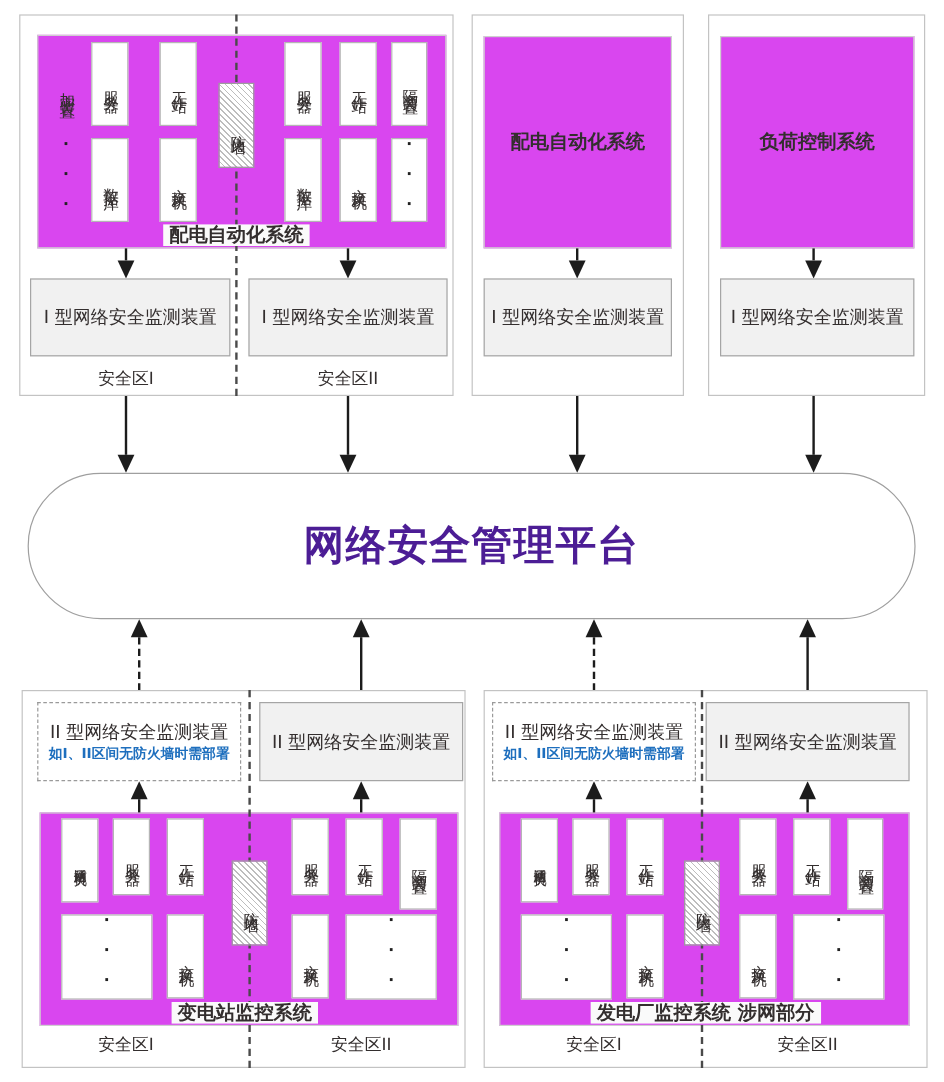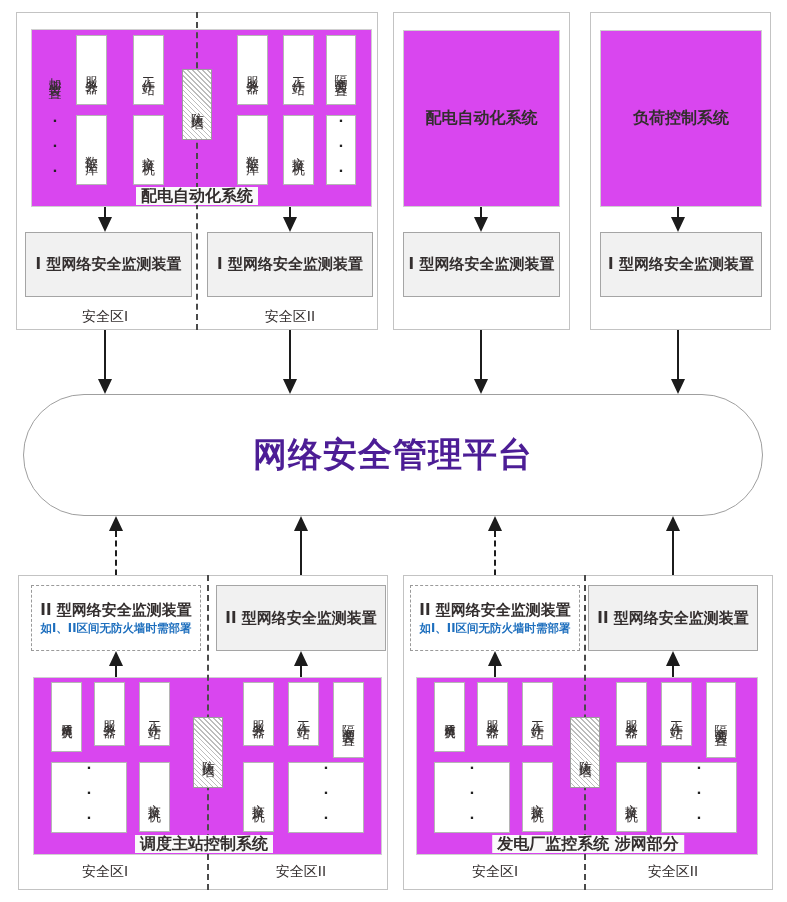--- a/index.html
+++ b/index.html
@@ -21,21 +21,21 @@
         writing-mode:vertical-rl;text-orientation:upright;font-size:13px;font-weight:bold;
         letter-spacing:10px;color:#222;overflow:hidden;}
   .dots.boxed{border:1px solid #b5b5b5;background:#fff;}
   .fw{position:absolute;border:1px solid #9d9d9d;display:flex;align-items:center;justify-content:center;
       writing-mode:vertical-rl;text-orientation:upright;font-size:13px;letter-spacing:2px;
       background:repeating-linear-gradient(45deg,#ffffff 0 2.5px,#bdbdbd 2.5px 3.5px);
       text-shadow:0 0 2px #fff,0 0 2px #fff,0 0 3px #fff;}
   .divider{position:absolute;width:0;border-left:2px dashed #4a4a4a;}
   .monitor{position:absolute;border:1px solid #a5a5a5;background:#f1f1f1;display:flex;
            align-items:center;justify-content:center;}
-  .monitor .mlabel{font-weight:bold;font-size:15px;white-space:nowrap;}
+  .monitor .mlabel{font-weight:normal;font-size:15px;white-space:nowrap;}
   .monitor.dashedbox{background:#fff;border:1px dashed #9a9a9a;flex-direction:column;gap:1px;}
   .monitor .note{font-weight:bold;font-size:11.5px;white-space:nowrap;color:var(--note-blue,#1e6fbe);}
   .zonelabel{position:absolute;transform:translateX(-50%);font-size:14px;white-space:nowrap;
              background:#fff;padding:0 4px;line-height:16px;}
   .platform{position:absolute;left:23px;top:394px;width:740px;height:122px;background:#fff;
             border:1px solid #9f9f9f;border-radius:61px;display:flex;align-items:center;justify-content:center;}
   .platform span{font-size:34px;font-weight:bold;letter-spacing:1px;white-space:nowrap;color:#4c1d95;}
   .arrow{position:absolute;width:16px;display:flex;flex-direction:column;align-items:center;}
   .arrow .shaft{flex:1;width:0;border-left:2px solid #1c1c1c;}
   .arrow.dashed .shaft{border-left-style:dashed;}
@@ -159,21 +159,21 @@
   <div class="comp" style="left:139px;top:682px;width:31px;height:64px">工作站</div>
   <div class="dots boxed" style="left:51px;top:762px;width:76px;height:71px">···</div>
   <div class="comp" style="left:139px;top:762px;width:31px;height:70px">交换机</div>
   <div class="fw" style="left:193px;top:717px;width:30px;height:71px">防火墙</div>
   <div class="comp" style="left:243px;top:682px;width:31px;height:64px">服务器</div>
   <div class="comp" style="left:288px;top:682px;width:31px;height:64px">工作站</div>
   <div class="comp" style="left:333px;top:682px;width:31px;height:76px">隔离装置</div>
   <div class="comp" style="left:243px;top:762px;width:31px;height:70px">交换机</div>
   <div class="dots boxed" style="left:288px;top:762px;width:76px;height:71px">···</div>
 
-  <div class="syslabel" style="left:204px;top:835px">调度主站控制系统</div>
+  <div class="syslabel" style="left:204px;top:835px">变电站监控系统</div>
 
   <div class="arrow" style="left:108px;top:651px;height:26px">
       <div class="head-up"></div>
       <div class="shaft"></div>
     </div>
   <div class="arrow" style="left:293px;top:651px;height:26px">
       <div class="head-up"></div>
       <div class="shaft"></div>
     </div>
 

